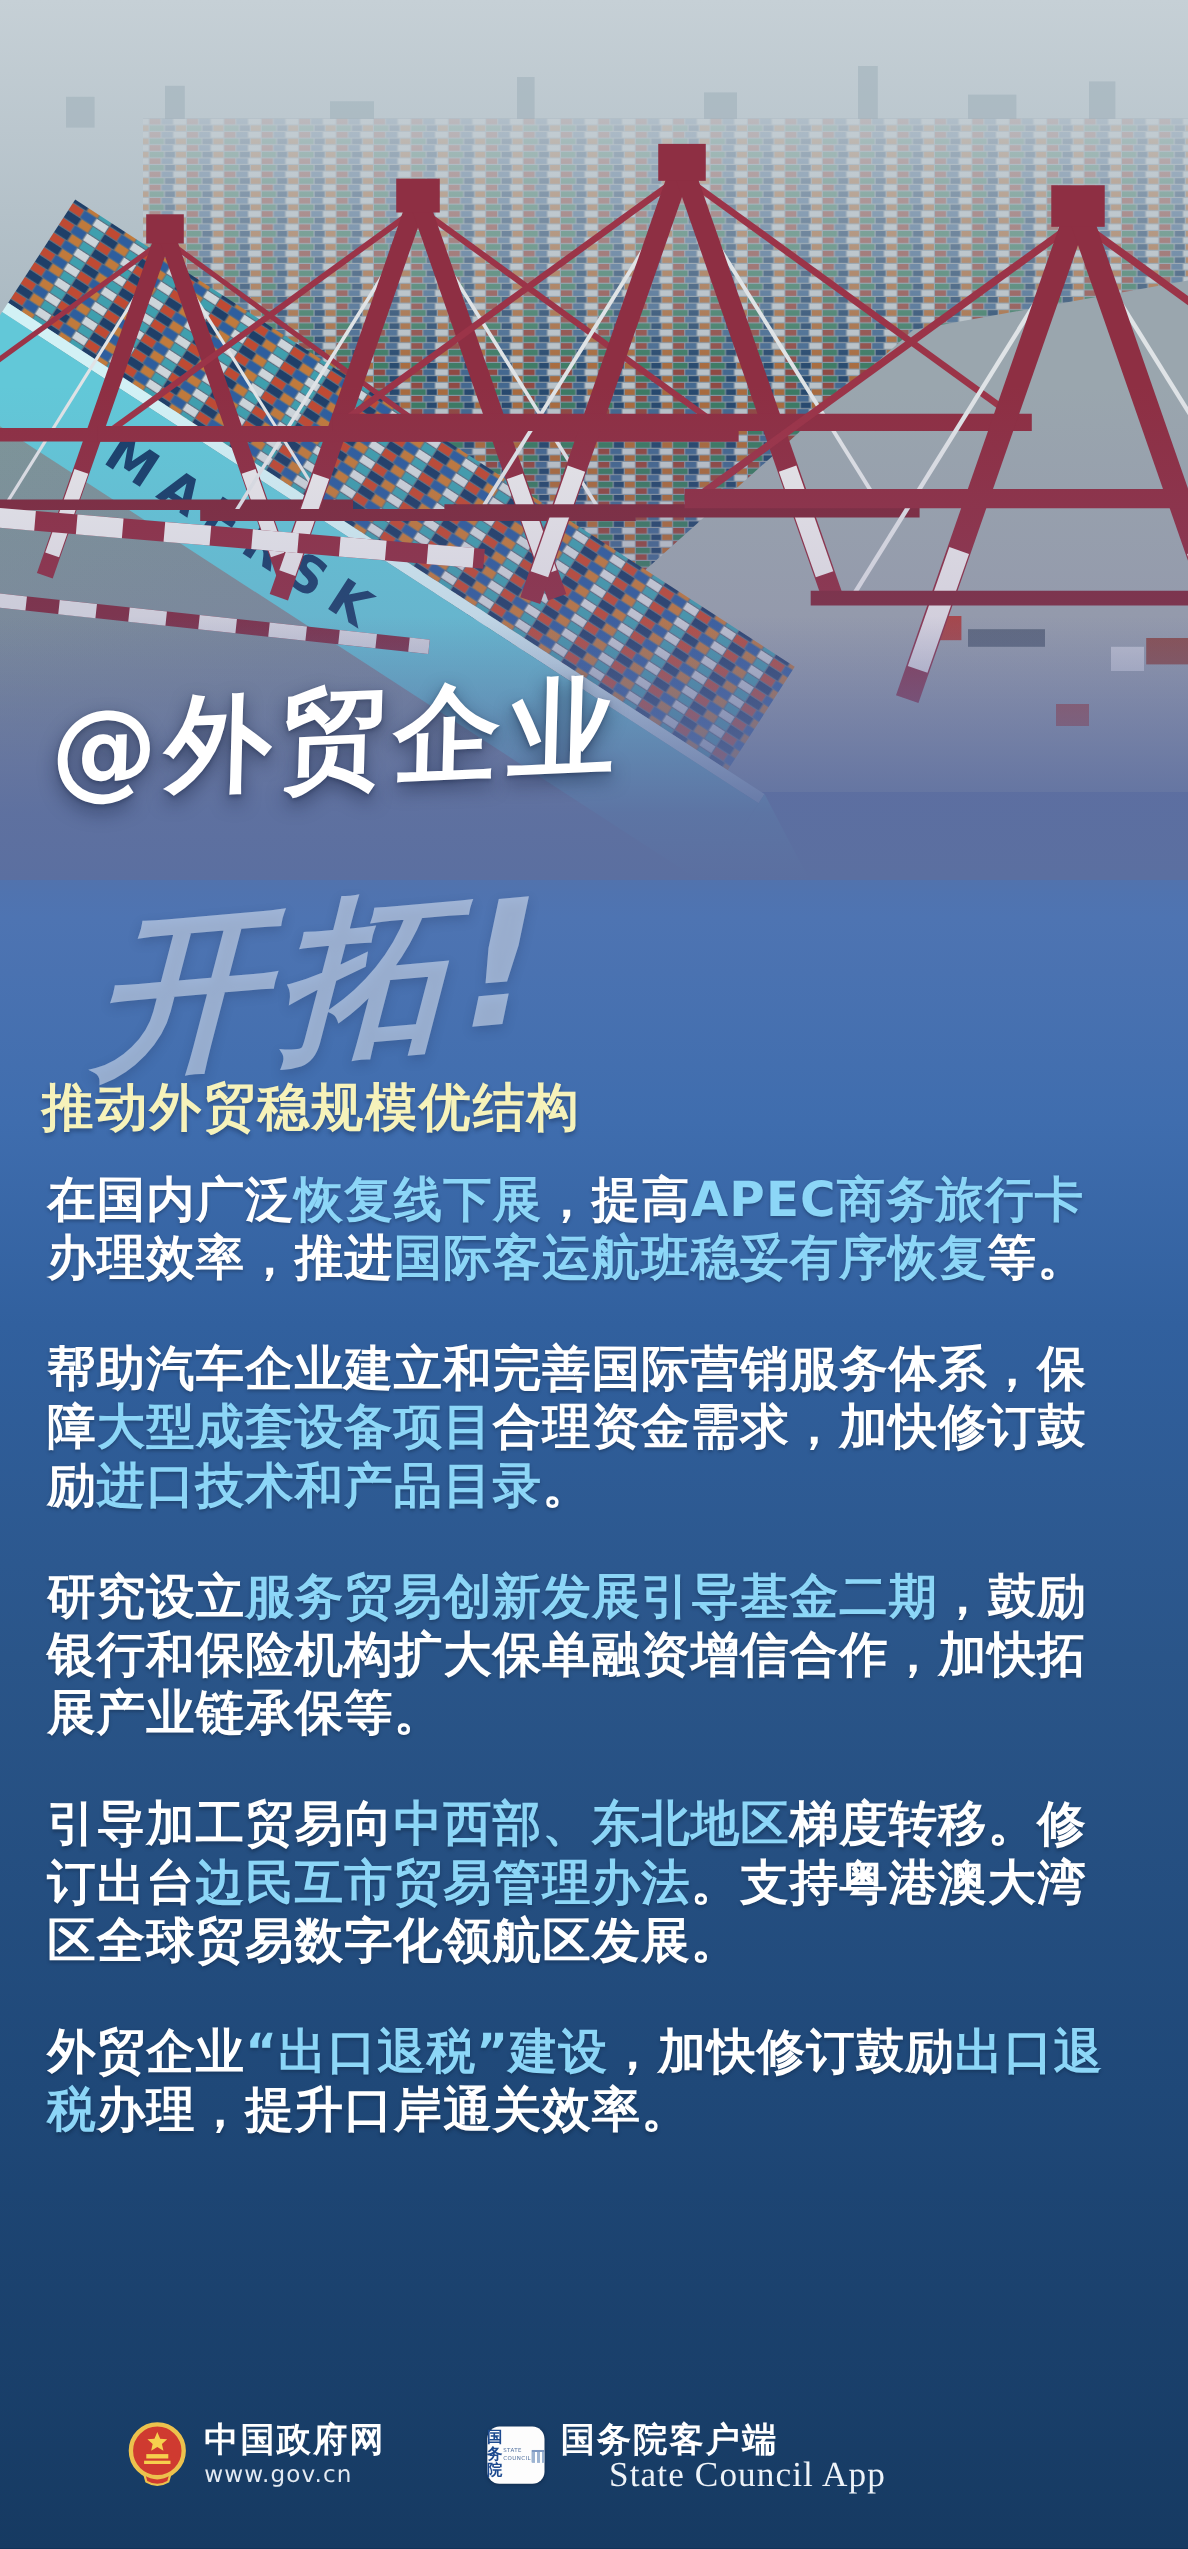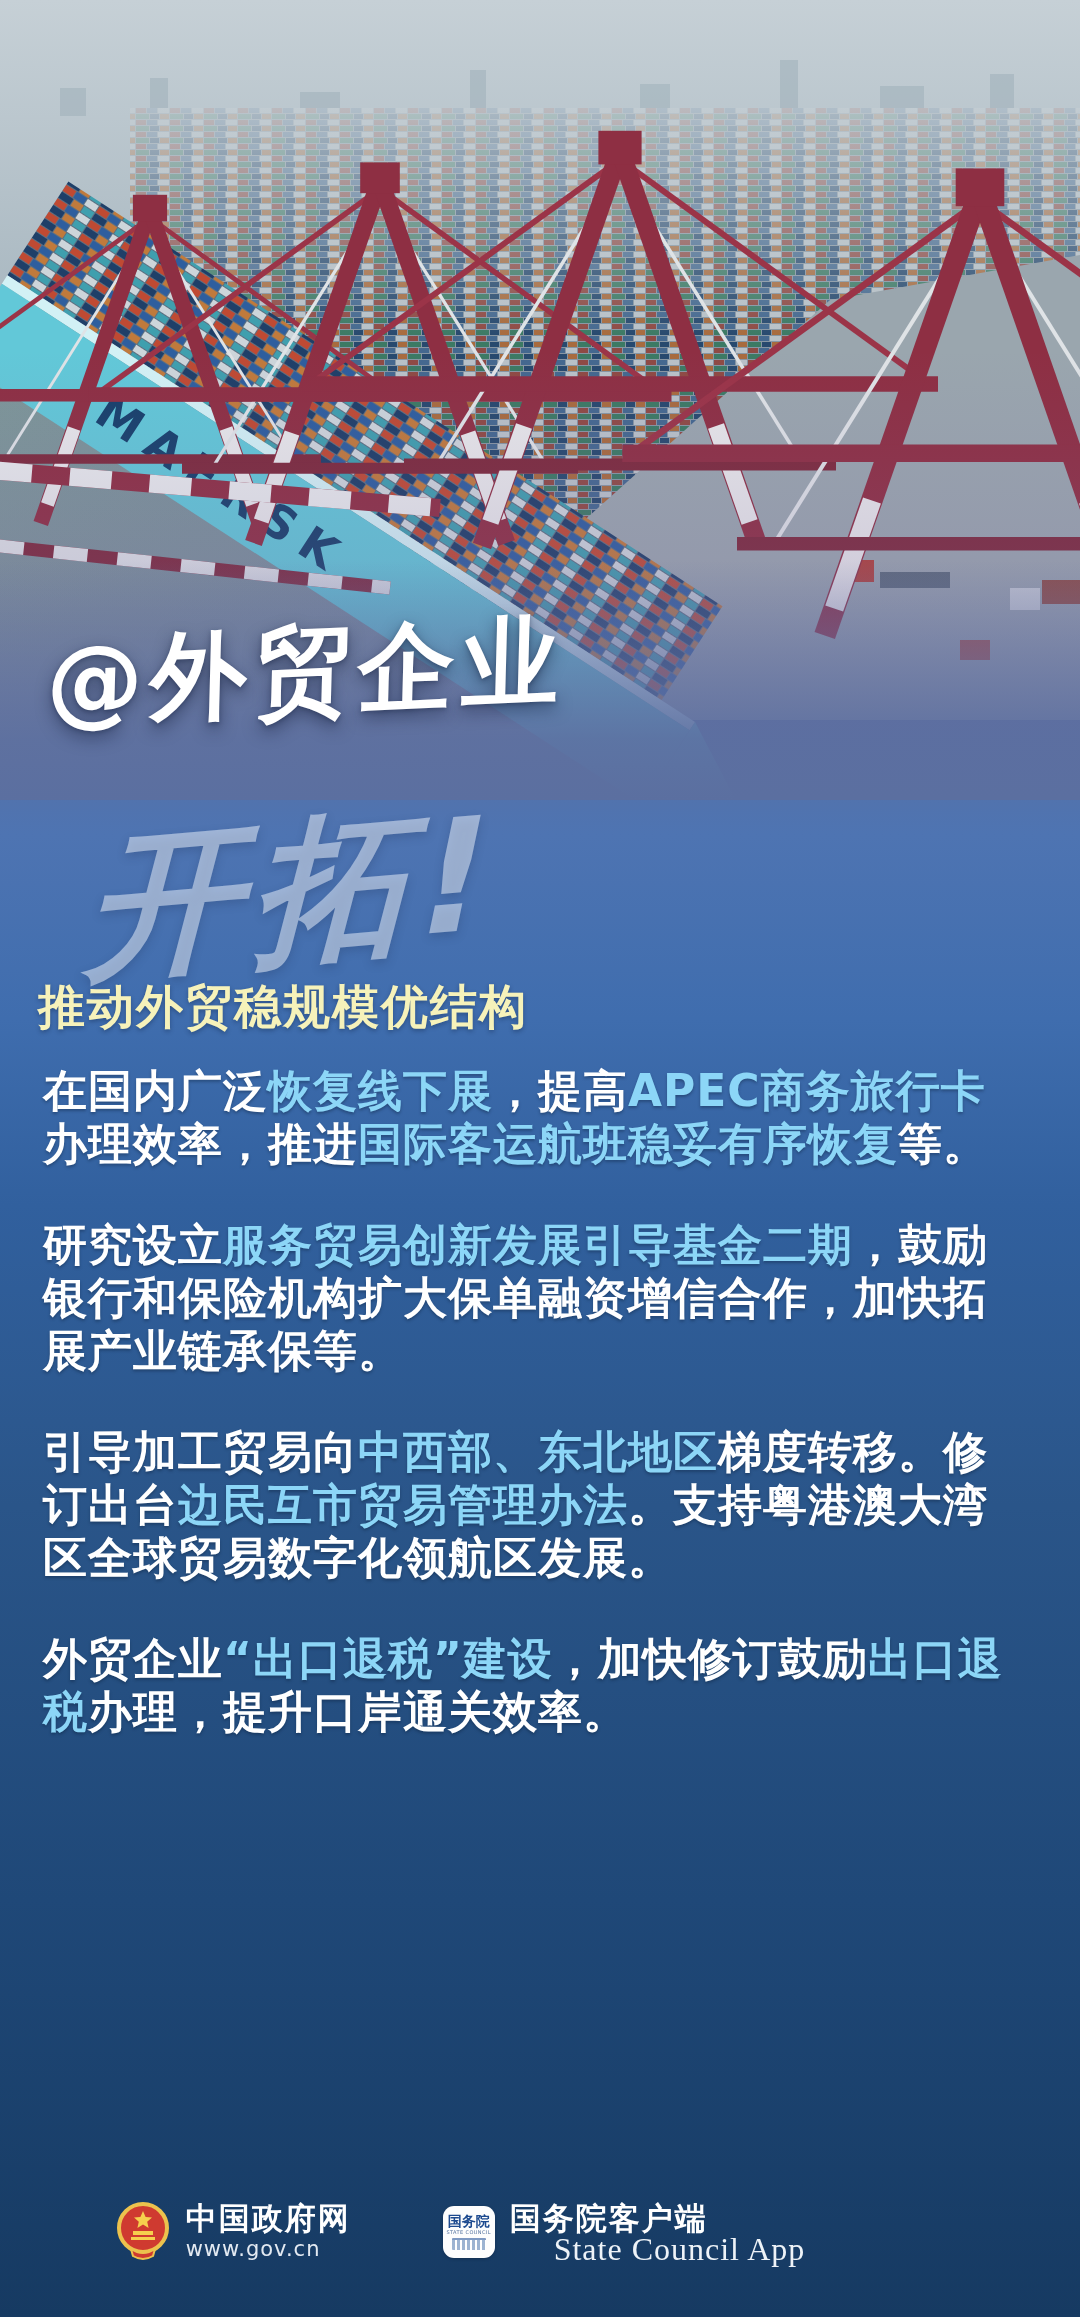--- a/index.html
+++ b/index.html
@@ -58,21 +58,21 @@
   .logo-group{display:flex;align-items:center;gap:15px;}
   .logo-text{display:flex;flex-direction:column;justify-content:center;}
   .logo-title{font-size:31px;font-weight:bold;color:#fff;letter-spacing:2px;line-height:34px;}
   .logo-sub{font-size:21px;color:#e3eaf2;letter-spacing:1px;line-height:24px;margin-top:2px;}
   .logo-sub-serif{
     font-family:"Liberation Serif","DejaVu Serif",serif;
     font-size:32px;color:#eef3f8;letter-spacing:1px;line-height:26px;margin-top:1px;margin-left:44px;
   }
   .app-badge{
     width:52px;height:52px;background:#fdfdfd;border-radius:11px;
-    display:flex;flex-direction:column;align-items:center;justify-content:center;
+    display:flex;flex-direction:row;align-items:center;justify-content:center;
     box-shadow:0 1px 3px rgba(10,25,50,.4);
   }
   .app-badge .b1{font-size:14px;font-weight:bold;color:#1d4a8f;line-height:15px;}
   .app-badge .b2{font-size:5px;color:#52719f;letter-spacing:.4px;line-height:7px;}
   .app-badge .b3{width:34px;height:10px;margin-top:2px;
     background:repeating-linear-gradient(90deg,#9db4d2 0 3px,#ffffff 3px 5px);
     border-top:2px solid #7e99c2;border-radius:1px;}
 </style>
 </head>
 <body>
@@ -184,20 +184,21 @@
     <rect x="0" y="350" width="1080" height="450" fill="url(#tint)"></rect>
     <rect x="0" y="560" width="1080" height="240" fill="url(#fadeOut)"></rect>
   </svg>
 
   <h1 class="at-title">@外贸企业</h1>
   <div class="slogan">开拓!</div>
   <h2 class="heading">推动外贸稳规模优结构</h2>
 
   <main class="content">
     <p><span>在国内广泛</span><span class="hl">恢复线下展</span><span>，提高</span><span class="hl">APEC商务旅行卡</span><span>办理效率，推进</span><span class="hl">国际客运航班稳妥有序恢复</span><span>等。</span></p>
+    <p><span>帮助汽车企业建立和完善国际营销服务体系，保障</span><span class="hl">大型成套设备项目</span><span>合理资金需求，加快修订鼓励</span><span class="hl">进口技术和产品目录</span><span>。</span></p>
     <p><span>研究设立</span><span class="hl">服务贸易创新发展引导基金二期</span><span>，鼓励银行和保险机构扩大保单融资增信合作，加快拓展产业链承保等。</span></p>
     <p><span>引导加工贸易向</span><span class="hl">中西部、东北地区</span><span>梯度转移。修订出台</span><span class="hl">边民互市贸易管理办法</span><span>。支持粤港澳大湾区全球贸易数字化领航区发展。</span></p>
     <p><span>外贸企业</span><span class="hl">“出口退税”建设</span><span>，加快修订鼓励</span><span class="hl">出口退税</span><span>办理，提升口岸通关效率。</span></p>
   </main>
 
   <footer class="footer">
     <div class="logo-group">
       <svg width="56" height="60" viewBox="0 0 56 60">
         <circle cx="28" cy="27" r="24" fill="#cf3a30" stroke="#ecc24d" stroke-width="4"></circle>
         <path d="M28 10 l2.6 6 6.4.6 -4.8 4.2 1.4 6.2 -5.6-3.4 -5.6 3.4 1.4-6.2 -4.8-4.2 6.4-.6 Z" fill="#f6d04d"></path>

